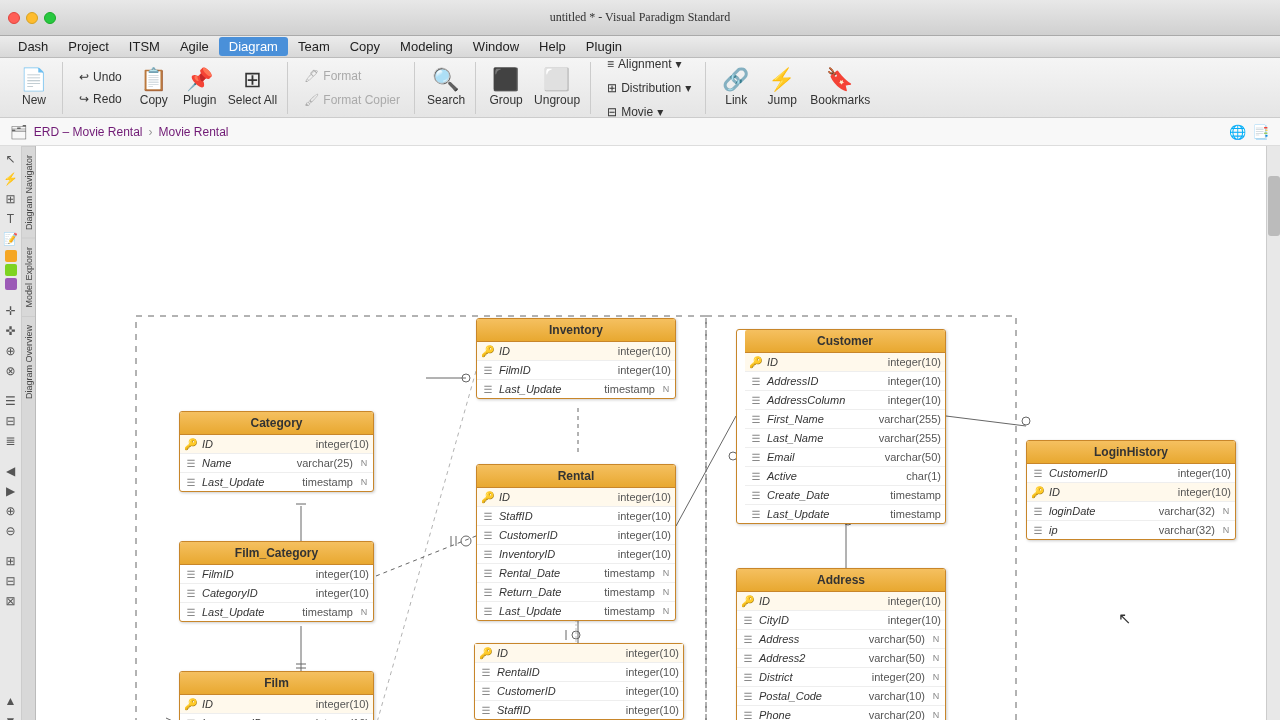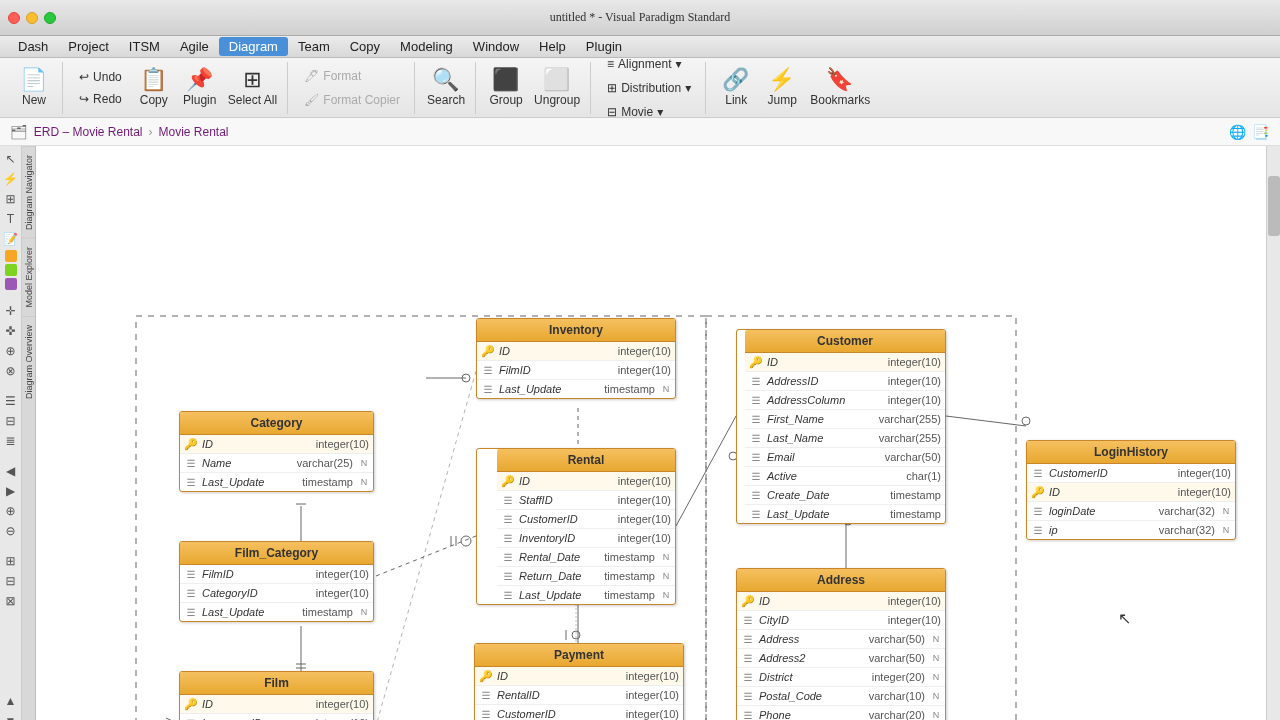--- a/index.html
+++ b/index.html
@@ -521,21 +521,21 @@
         <span class="col-nn">N</span>
       </div>
       <div class="erd-table-row">
         <span class="col-icon row-icon">☰</span>
         <span class="col-name">ip</span>
         <span class="col-type">varchar(32)</span>
         <span class="col-nn">N</span>
       </div>
     </div>
 
-    <div class="erd-table" style="left:440px;top:302px;min-width:200px;padding-left:20px;">
+    <div class="erd-table" style="left:440px;top:318px;min-width:200px;">
       <div class="erd-table-header">Rental</div>
       <div class="erd-table-row pk">
         <span class="col-icon key-icon">🔑</span>
         <span class="col-name">ID</span>
         <span class="col-type">integer(10)</span>
       </div>
       <div class="erd-table-row">
         <span class="col-icon row-icon">☰</span>
         <span class="col-name">StaffID</span>
         <span class="col-type">integer(10)</span>
@@ -634,21 +634,20 @@
       </div>
       <div class="erd-table-row">
         <span class="col-icon row-icon">☰</span>
         <span class="col-name">Last_Update</span>
         <span class="col-type">timestamp</span>
         <span class="col-nn">N</span>
       </div>
     </div>
 
     <div class="erd-table" style="left:438px;top:497px;min-width:210px;">
-      <div class="erd-table-header">Payment</div>
       <div class="erd-table-row pk">
         <span class="col-icon key-icon">🔑</span>
         <span class="col-name">ID</span>
         <span class="col-type">integer(10)</span>
       </div>
       <div class="erd-table-row">
         <span class="col-icon row-icon">☰</span>
         <span class="col-name">RentalID</span>
         <span class="col-type">integer(10)</span>
       </div>

